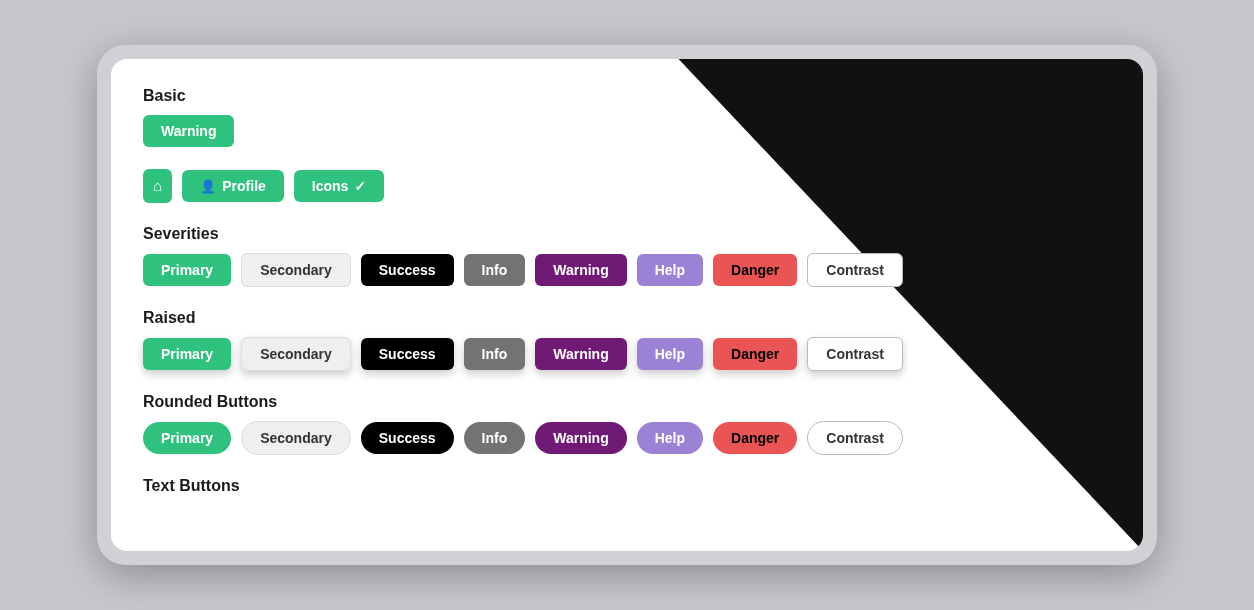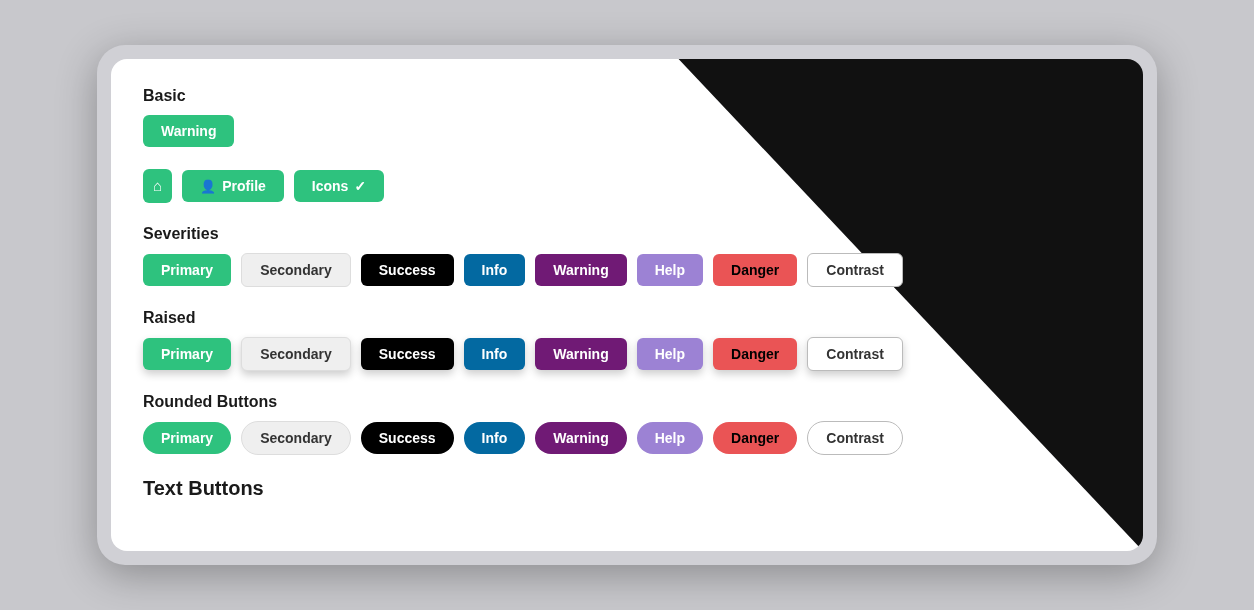--- a/index.html
+++ b/index.html
@@ -92,21 +92,21 @@
 
     
     .btn-raised {
       box-shadow: 0 4px 8px rgba(0,0,0,0.2);
     }
 
     
     .btn-primary { background: #2ec27e; color: #fff; }
     .btn-secondary { background: #efefef; color: #333; border: 1.5px solid #ddd; }
     .btn-success { background: #000000; color: #fff; }
-    .btn-info { background: #0369a1; color: #fff; }
+    .btn-info { background: #737373; color: #fff; }
     .btn-warning { background: #701a75; color: #fff; }
     .btn-help { background: #9c82d4; color: #fff; }
     .btn-danger { background: #ea5455; color: #000000; }
     .btn-contrast { background: #fff; color: #333; border: 1.5px solid #bbb; }
 
     
     .btn-icon-sq {
       padding: 8px 10px;
       border-radius: 6px;
       background: #2ec27e;
@@ -116,21 +116,21 @@
       font-size: 16px;
       display: inline-flex;
       align-items: center;
       justify-content: center;
     }
 
     .icon-home::before { content: '⌂'; font-size: 15px; }
 
     
     .text-btn-title {
-      font-size: 20px;
+      font-size: 16px;
       font-weight: 700;
       color: #1a1a1a;
     }
   </style>
 </head>
 <body>
 
 <div class="device-frame">
   <div class="screen">
     <div class="bg-white-part"></div>

